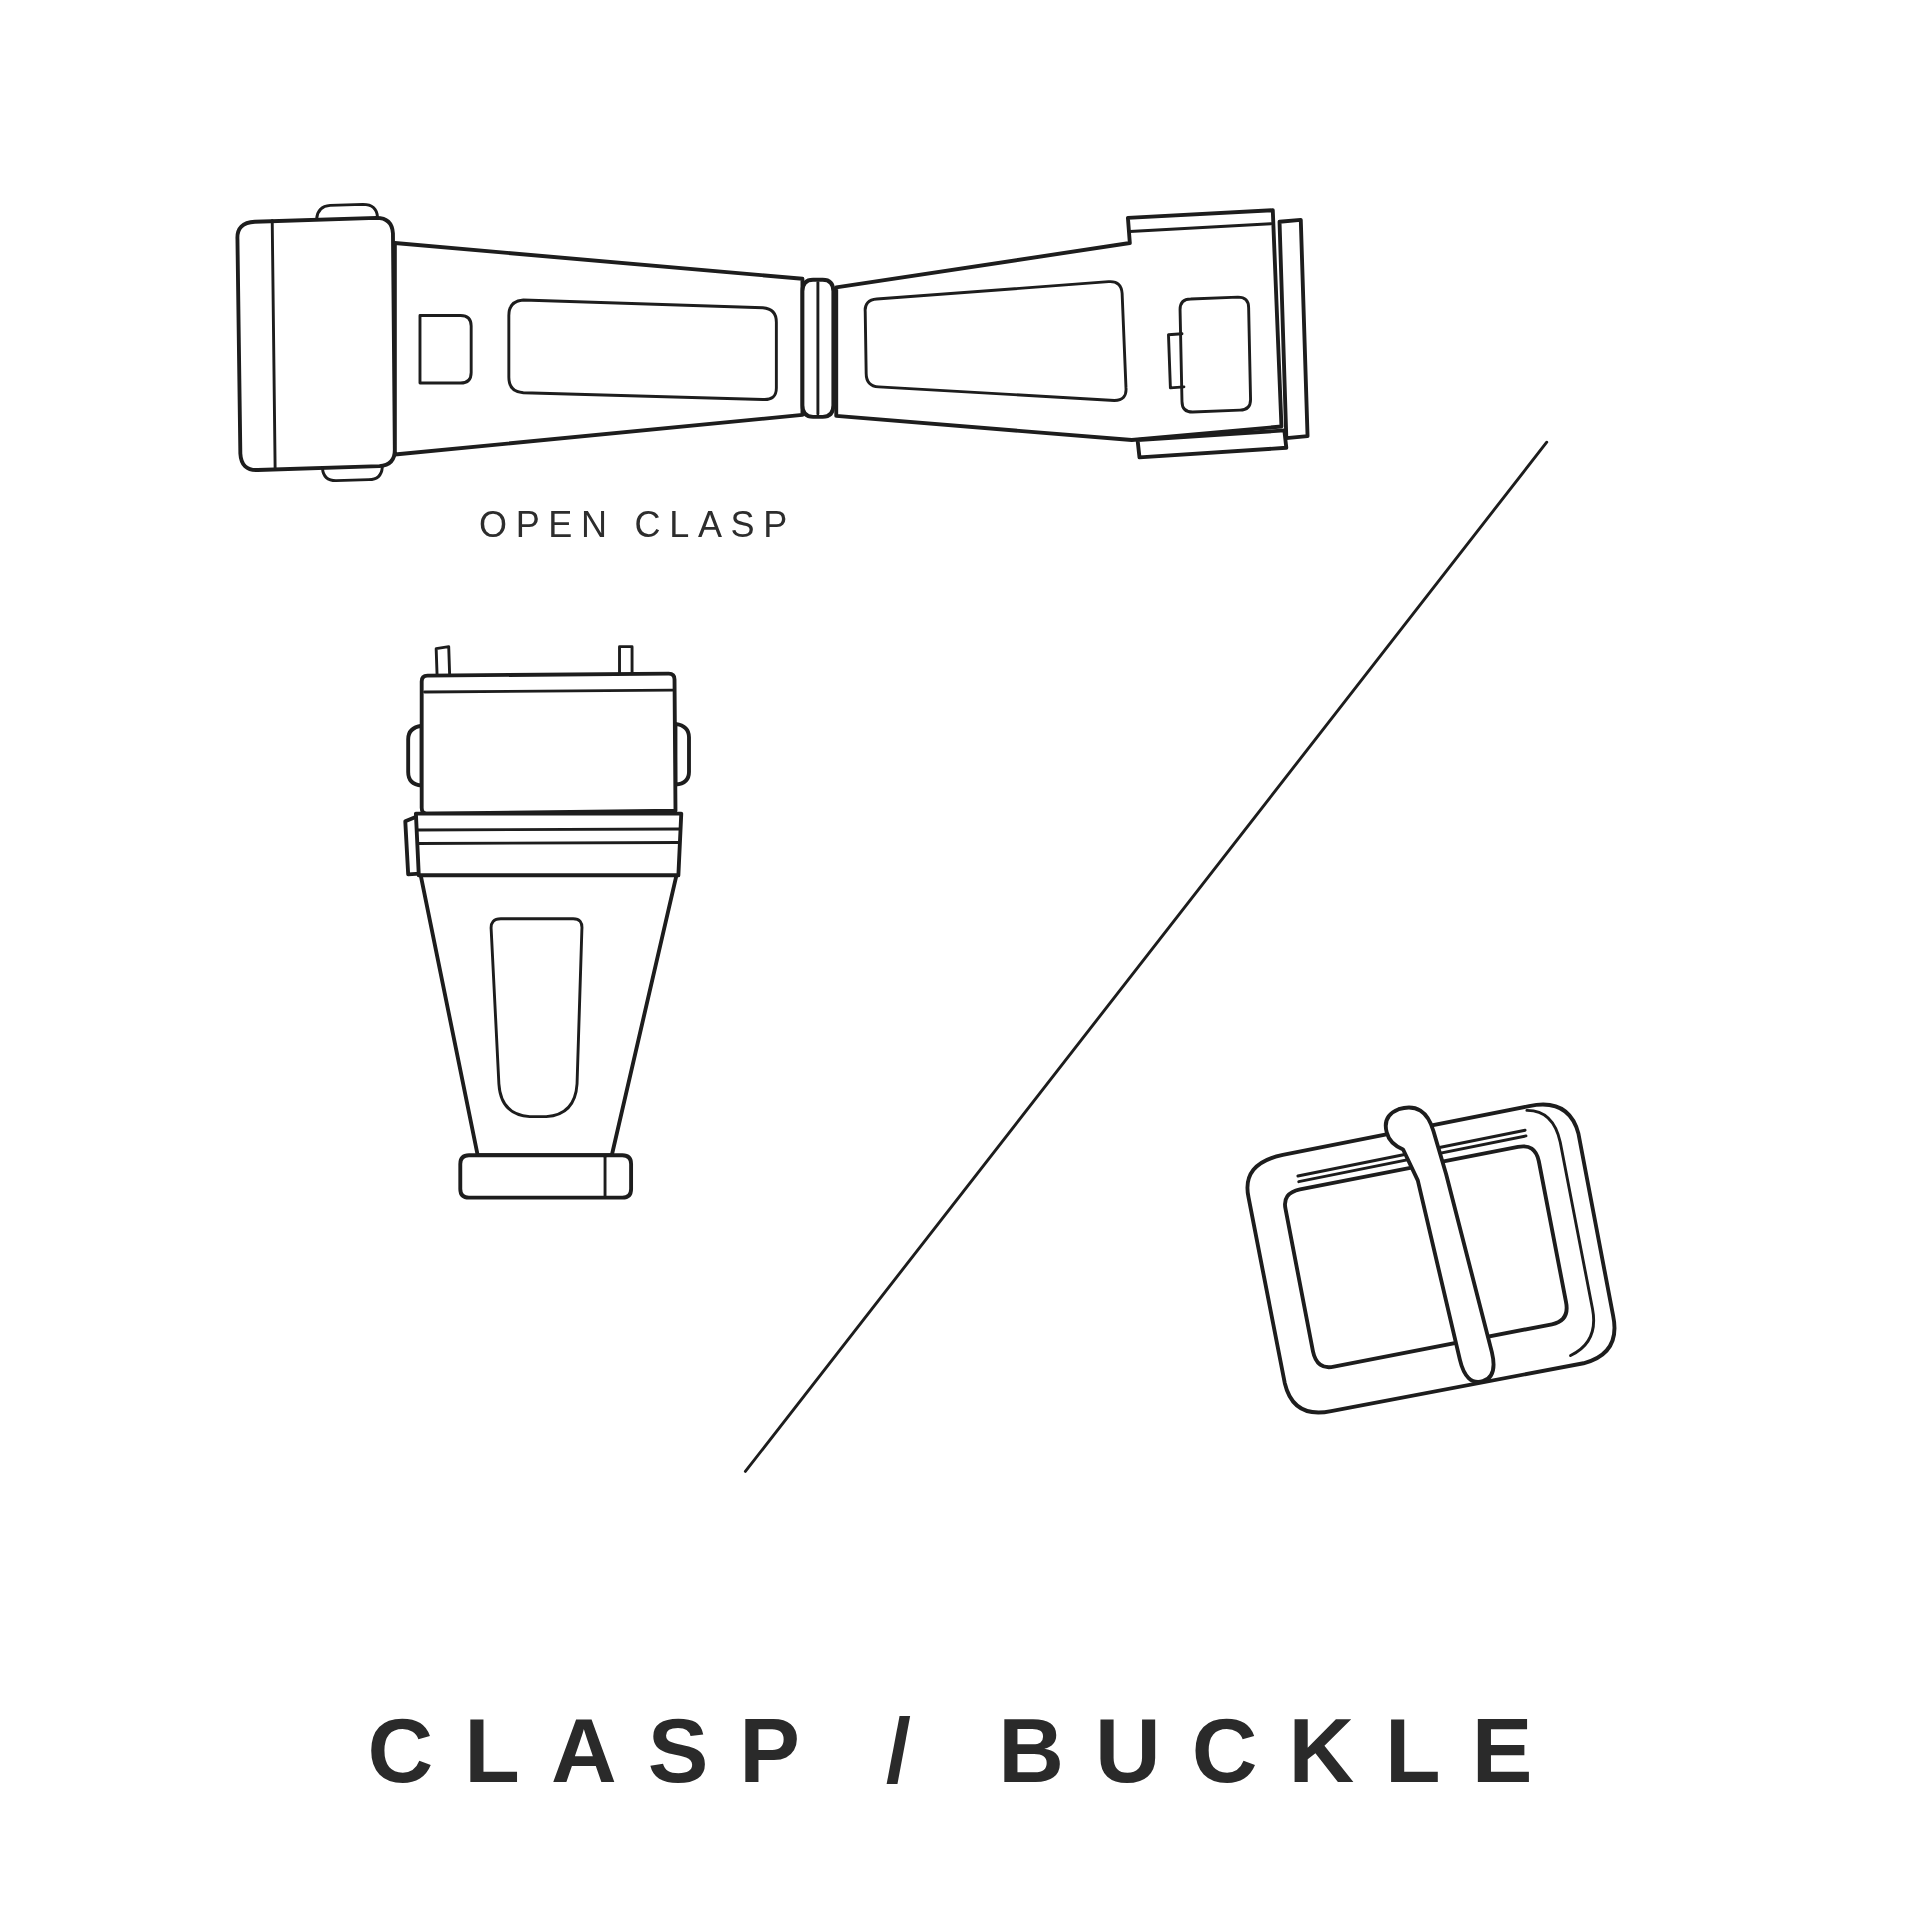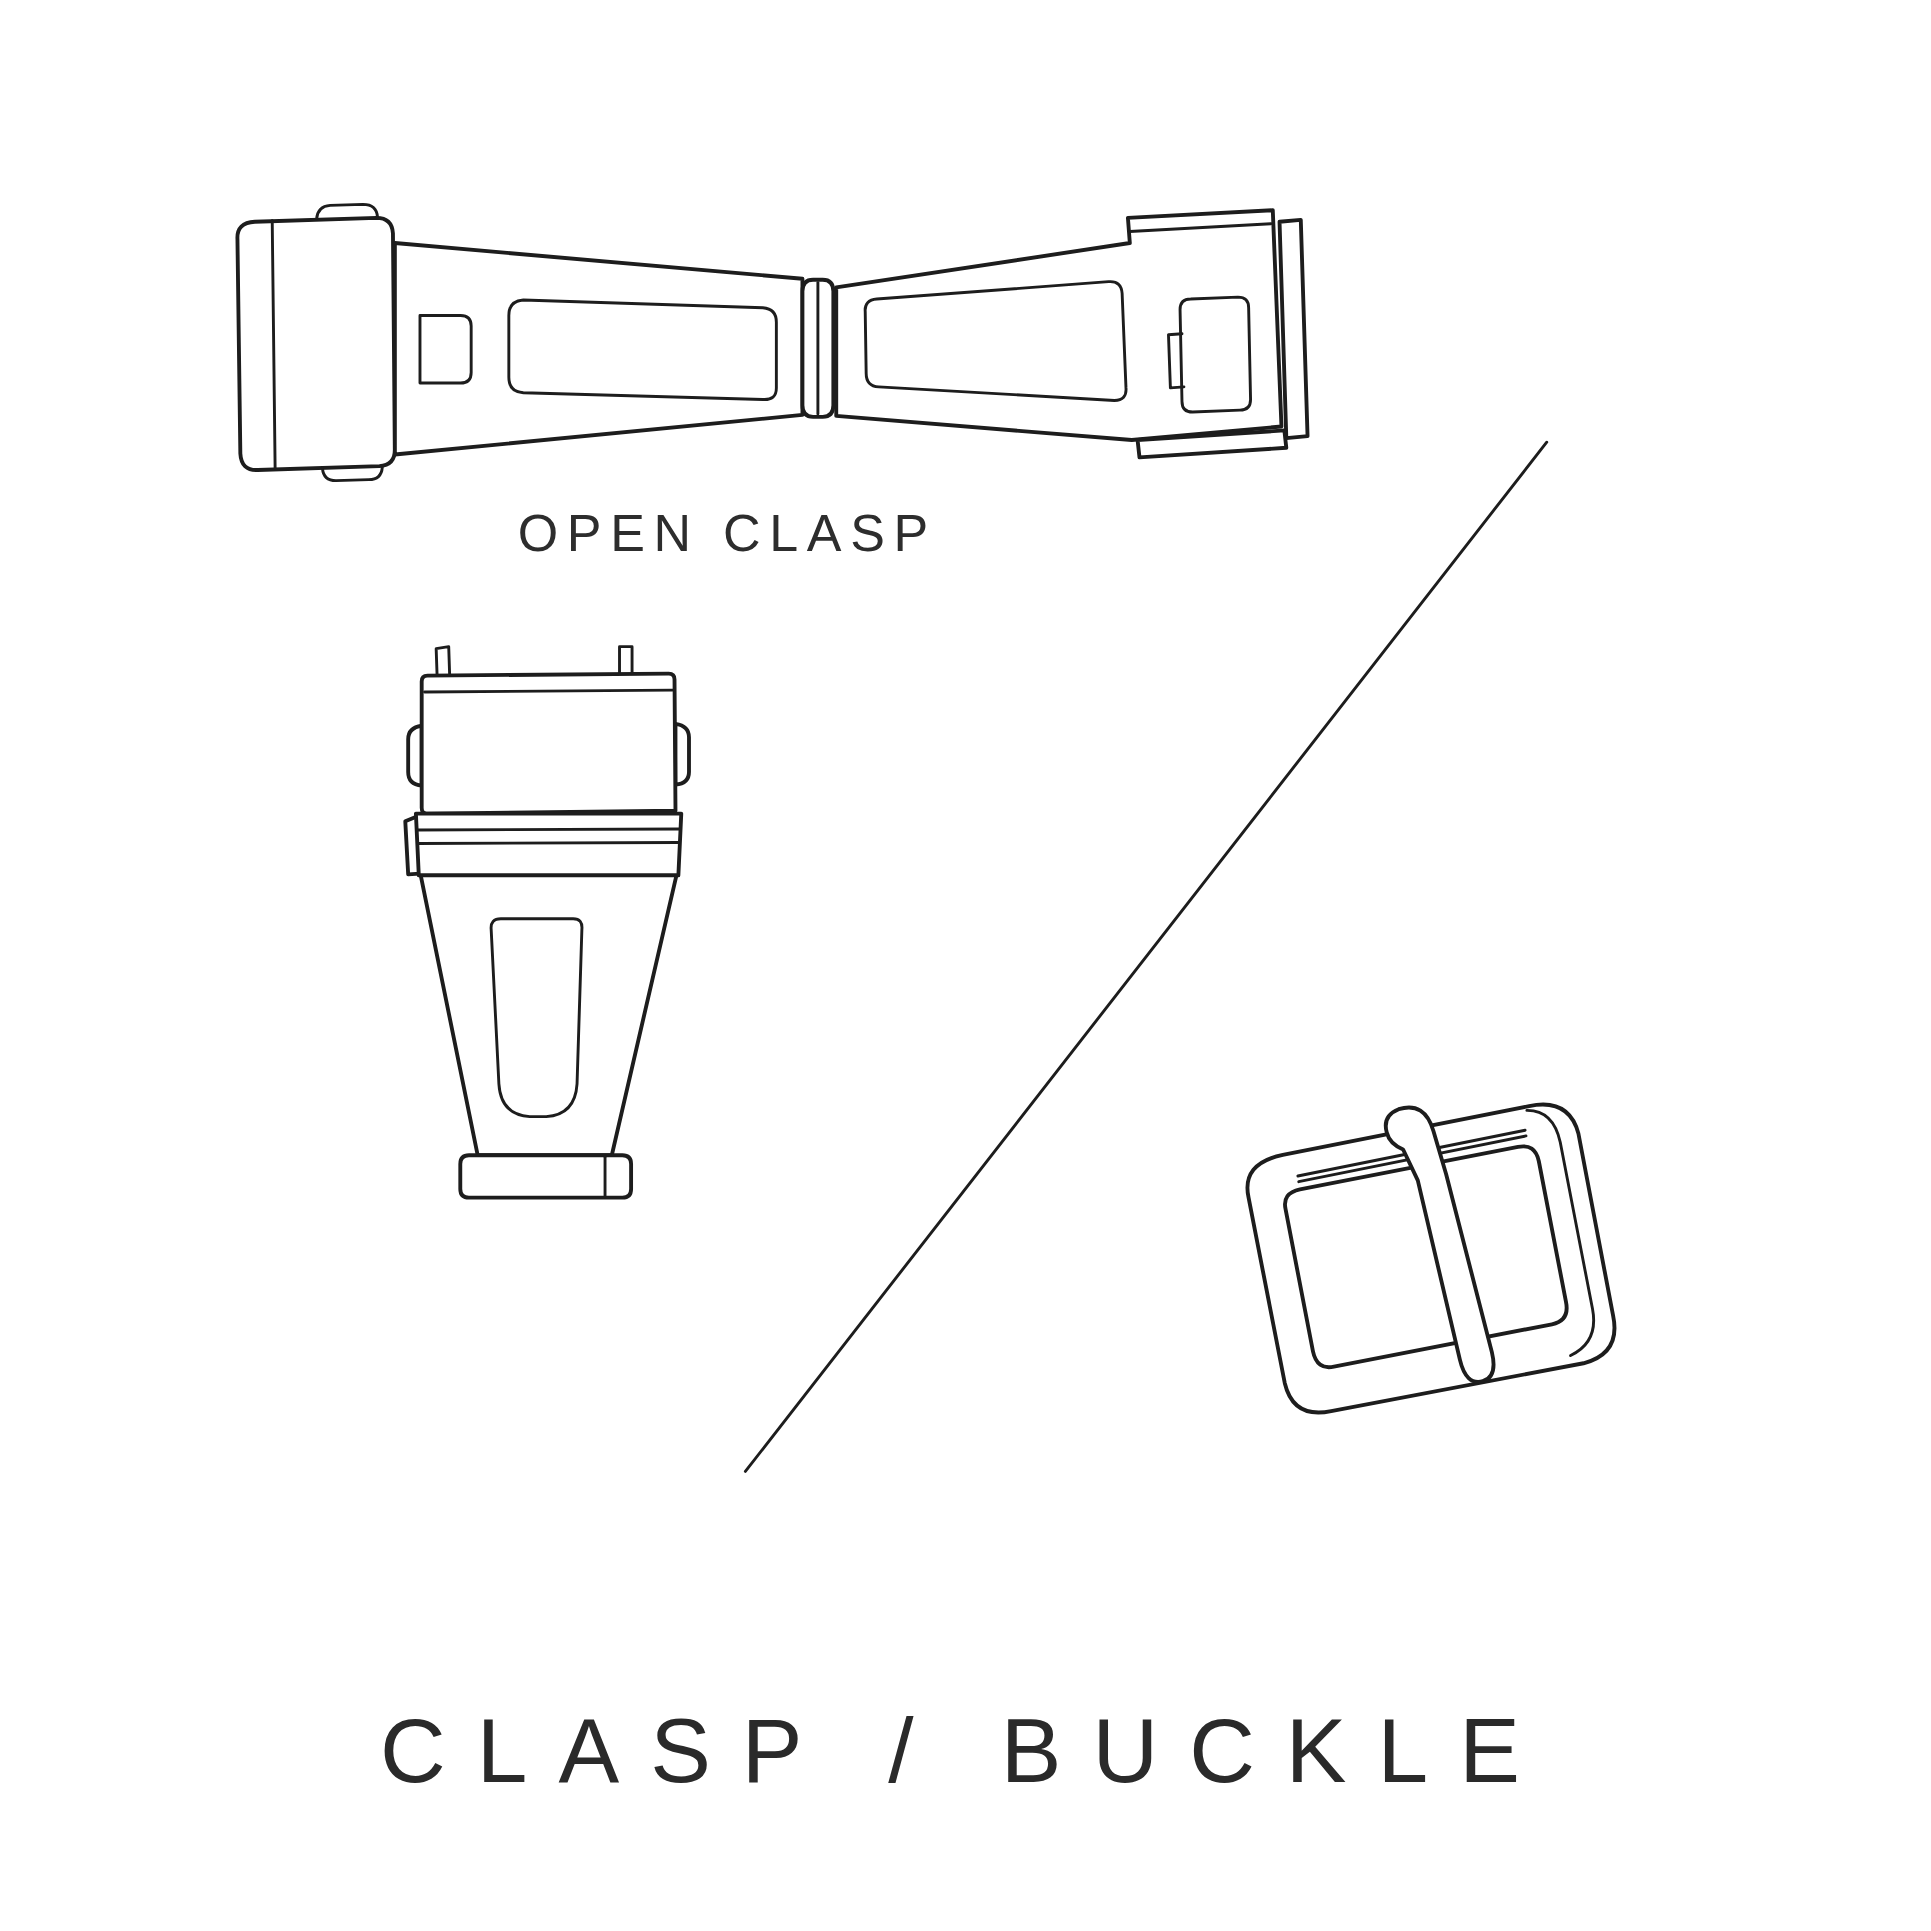--- a/index.html
+++ b/index.html
@@ -7,37 +7,37 @@
     position: relative;
     width: 1931px;
     height: 1931px;
     background: #ffffff;
     overflow: hidden;
     font-family: "Liberation Sans", sans-serif;
   }
   .illo { position: absolute; }
   .caption {
     position: absolute;
-    text-align: right;
+    text-align: center;
     color: #2d2d2d;
-    font-size: 52px;
+    font-size: 36px;
     font-weight: 400;
     letter-spacing: 8.7px;
     line-height: 1.15;
     white-space: nowrap;
   }
   .title {
     position: absolute;
     left: 0;
     top: 1701px;
     width: 1931px;
     text-align: center;
     color: #2a2a2a;
     font-size: 91px;
-    font-weight: 400;
+    font-weight: 700;
     letter-spacing: 31px;
     line-height: 1.1;
     white-space: nowrap;
   }
   svg .ln { stroke: #1d1d1d; stroke-width: 4; fill: none; stroke-linejoin: round; stroke-linecap: round; }
   svg .fw { stroke: #1d1d1d; stroke-width: 4; fill: #ffffff; stroke-linejoin: round; stroke-linecap: round; }
   svg .thin { stroke: #1d1d1d; stroke-width: 3; fill: none; stroke-linejoin: round; stroke-linecap: round; }
 </style>
 </head>
 <body>

